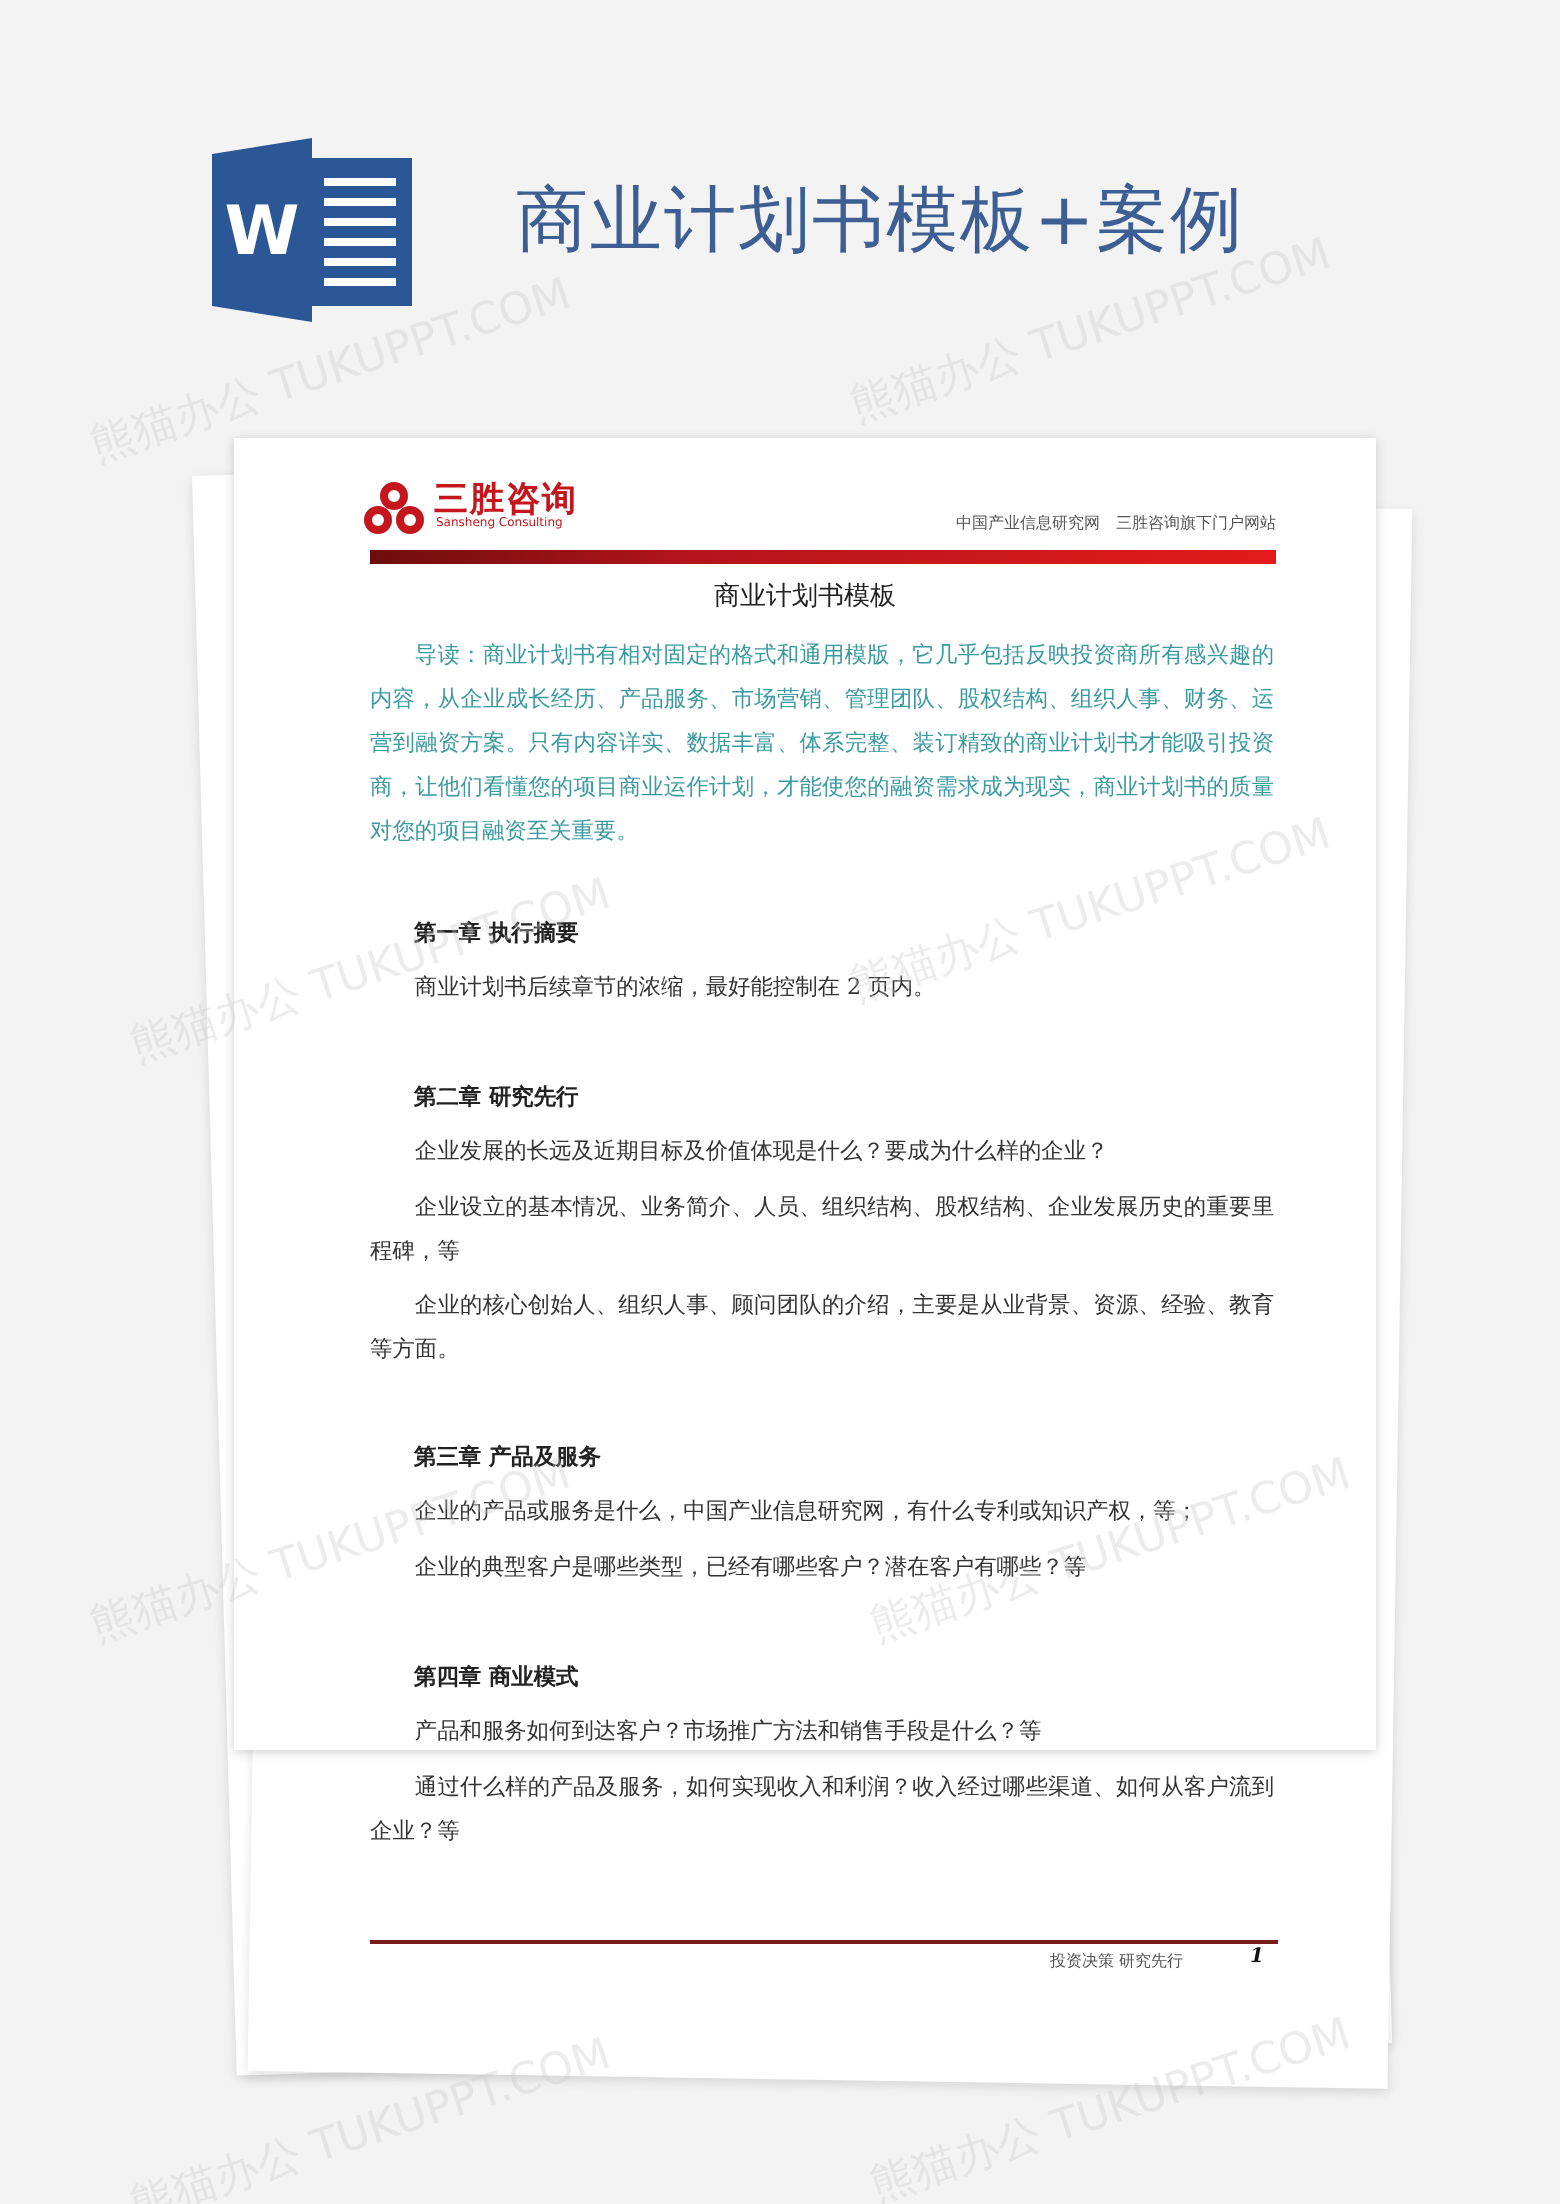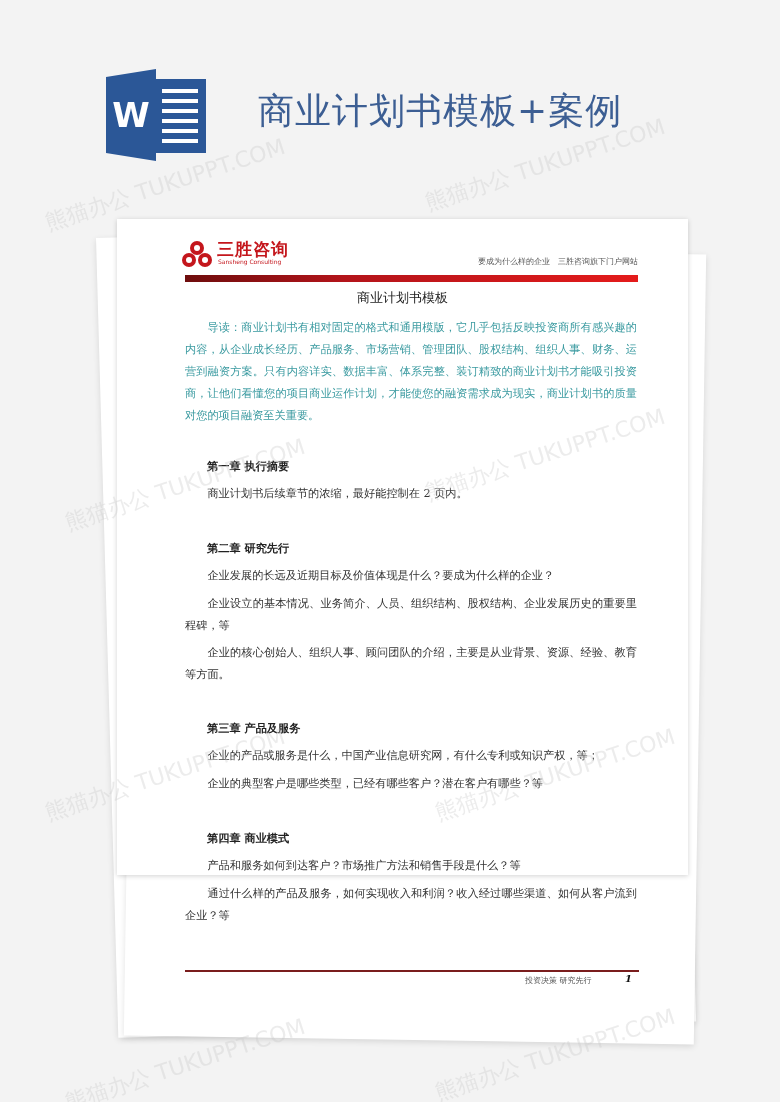--- a/index.html
+++ b/index.html
@@ -73,21 +73,21 @@
       <circle cx="16" cy="9" r="7" fill="#c4161c"></circle>
       <circle cx="8" cy="21" r="7" fill="#c4161c"></circle>
       <circle cx="24" cy="21" r="7" fill="#c4161c"></circle>
       <circle cx="16" cy="9" r="3" fill="#fff"></circle>
       <circle cx="8" cy="21" r="3" fill="#fff"></circle>
       <circle cx="24" cy="21" r="3" fill="#fff"></circle>
     </svg>
     <span class="logo-cn">三胜咨询</span>
     <span class="logo-en">Sansheng Consulting</span>
   </div>
-  <div class="header-right">要成为什么样的企业　三胜咨询旗下门户网站</div>
+  <div class="header-right">中国产业信息研究网　三胜咨询旗下门户网站</div>
   <div class="header-bar"></div>
 
   <div class="doc-title">商业计划书模板</div>
   <div class="body-text intro indent">导读：商业计划书有相对固定的格式和通用模版，它几乎包括反映投资商所有感兴趣的内容，从企业成长经历、产品服务、市场营销、管理团队、股权结构、组织人事、财务、运营到融资方案。只有内容详实、数据丰富、体系完整、装订精致的商业计划书才能吸引投资商，让他们看懂您的项目商业运作计划，才能使您的融资需求成为现实，商业计划书的质量对您的项目融资至关重要。</div>
 
   <div class="chapter" style="top:240px;">第一章  执行摘要</div>
   <div class="para" style="top:264px;">商业计划书后续章节的浓缩，最好能控制在 2 页内。</div>
 
   <div class="chapter" style="top:322px;">第二章  研究先行</div>
   <div class="para" style="top:346px;">企业发展的长远及近期目标及价值体现是什么？要成为什么样的企业？</div>

